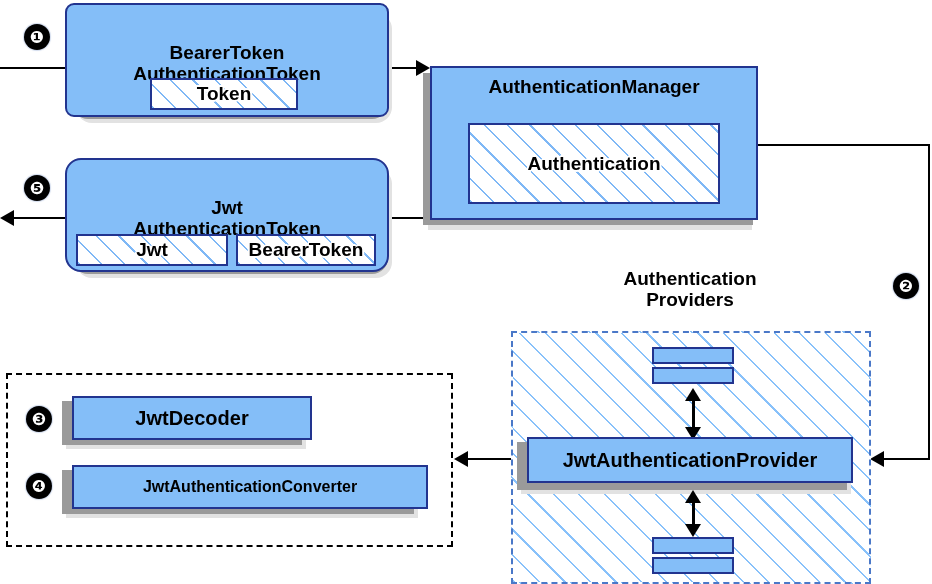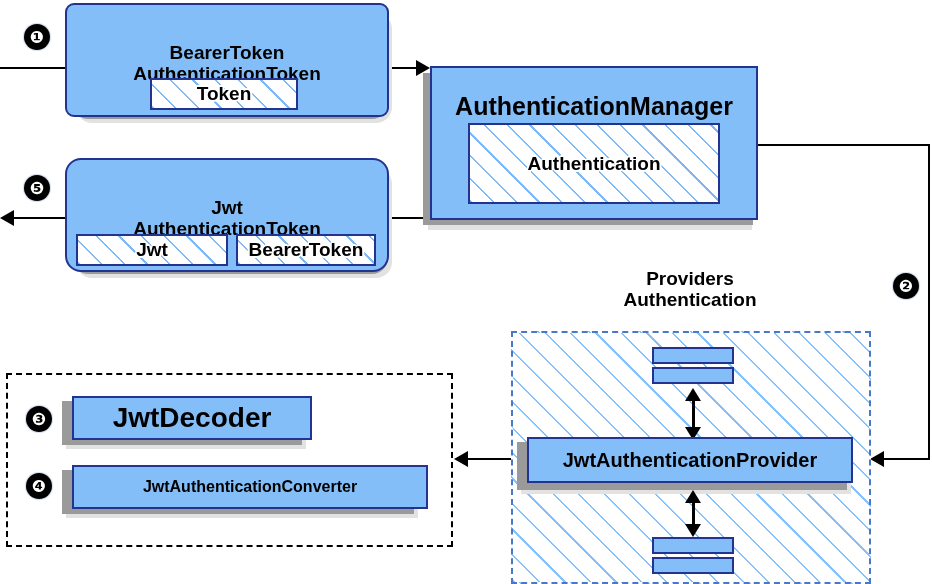--- a/index.html
+++ b/index.html
@@ -167,29 +167,29 @@
   <div class="abs hatch" style="left:76px;top:234px;width:152px;height:32px;font-size:19px;">
     <span>Jwt</span>
   </div>
   <div class="abs hatch" style="left:236px;top:234px;width:140px;height:32px;font-size:19px;">
     <span>BearerToken</span>
   </div>
 
   <div class="abs shadow-light" style="left:428px;top:78px;width:324px;height:152px;"></div>
   <div class="abs shadow-dark" style="left:423px;top:73px;width:330px;height:152px;"></div>
   <div class="abs bluebox" style="left:430px;top:66px;width:328px;height:154px;flex-direction:column;justify-content:flex-start;">
-    <div style="font-size:25px;margin-top:24px;">AuthenticationManager</div>
+    <div style="font-size:19px;margin-top:8px;">AuthenticationManager</div>
   </div>
   <div class="abs hatch" style="left:468px;top:123px;width:252px;height:81px;font-size:19px;">
     <span>Authentication</span>
   </div>
 
   <div class="abs label" style="left:560px;top:268px;width:260px;font-size:19px;">
+    <div>Authentication</div>
     <div>Providers</div>
-    <div>Authentication</div>
   </div>
 
   <div class="abs providers-region" style="left:511px;top:331px;width:360px;height:253px;"></div>
 
   <div class="abs smallbar" style="left:652px;top:347px;width:82px;height:17px;"></div>
   <div class="abs smallbar" style="left:652px;top:367px;width:82px;height:17px;"></div>
 
   <div class="abs line-v" style="left:692px;top:398px;height:34px;width:3px;"></div>
   <div class="abs" style="left:685px;top:388px;width:0;height:0;border-left:8px solid transparent;border-right:8px solid transparent;border-bottom:13px solid #000;"></div>
   <div class="abs" style="left:685px;top:427px;width:0;height:0;border-left:8px solid transparent;border-right:8px solid transparent;border-top:13px solid #000;"></div>
@@ -204,21 +204,21 @@
   <div class="abs" style="left:685px;top:490px;width:0;height:0;border-left:8px solid transparent;border-right:8px solid transparent;border-bottom:13px solid #000;"></div>
   <div class="abs" style="left:685px;top:524px;width:0;height:0;border-left:8px solid transparent;border-right:8px solid transparent;border-top:13px solid #000;"></div>
 
   <div class="abs smallbar" style="left:652px;top:537px;width:82px;height:17px;"></div>
   <div class="abs smallbar" style="left:652px;top:557px;width:82px;height:17px;"></div>
 
   <div class="abs black-dashed" style="left:6px;top:373px;width:447px;height:174px;"></div>
 
   <div class="abs shadow-light" style="left:66px;top:405px;width:240px;height:44px;"></div>
   <div class="abs shadow-dark" style="left:62px;top:401px;width:240px;height:44px;"></div>
-  <div class="abs bluebox" style="left:72px;top:396px;width:240px;height:44px;font-size:28px;">
+  <div class="abs bluebox" style="left:72px;top:396px;width:240px;height:44px;font-size:20px;">
     <span>JwtDecoder</span>
   </div>
 
   <div class="abs shadow-light" style="left:66px;top:474px;width:352px;height:44px;"></div>
   <div class="abs shadow-dark" style="left:62px;top:470px;width:352px;height:44px;"></div>
   <div class="abs bluebox" style="left:72px;top:465px;width:356px;height:44px;font-size:16px;">
     <span>JwtAuthenticationConverter</span>
   </div>
 
 </div>

